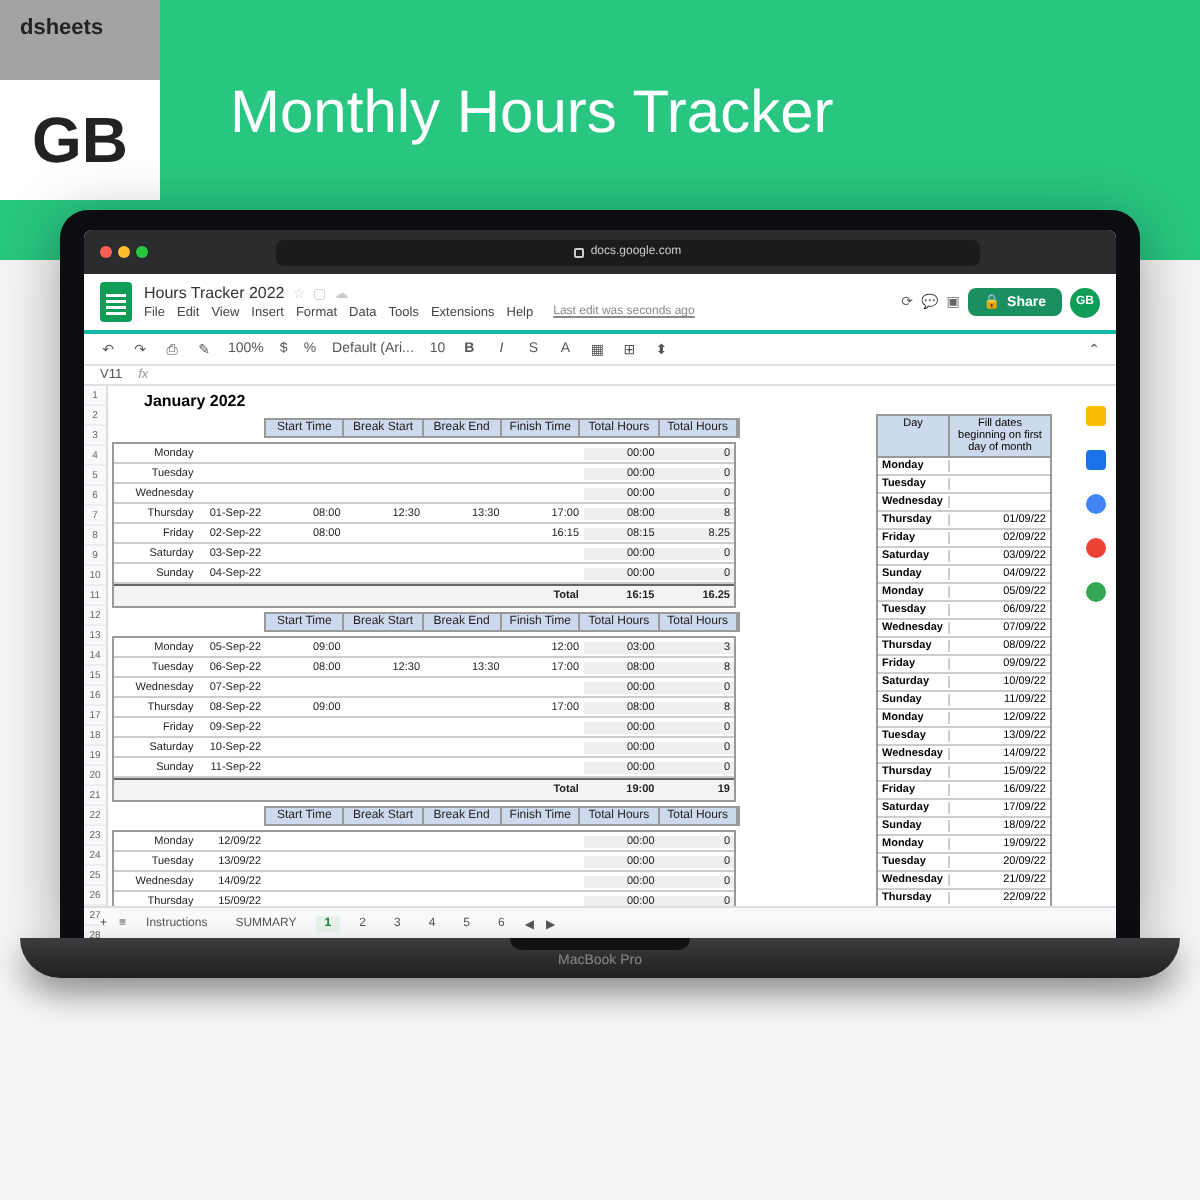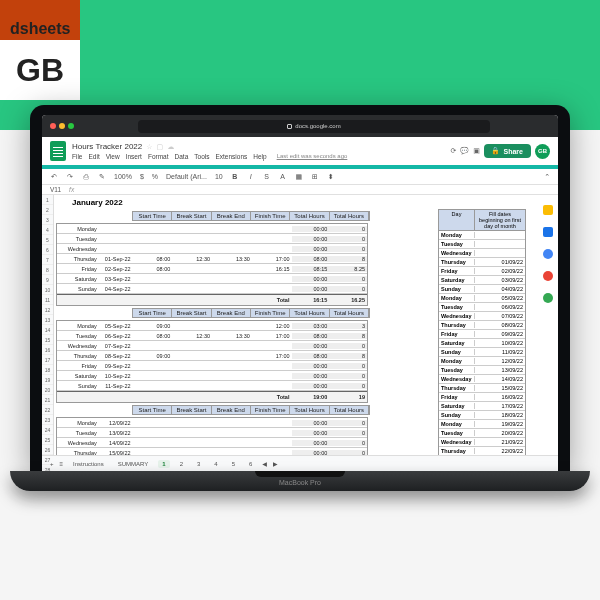--- a/index.html
+++ b/index.html
@@ -1,29 +1,29 @@
 <!DOCTYPE html>
 <html><head>
 <meta charset="utf-8">
 <style>
 *{margin:0;padding:0;box-sizing:border-box;font-family:Arial,sans-serif}
 body{width:600px;height:600px;background:#f5f5f5;overflow:hidden;position:relative}
 .hero{position:absolute;top:0;left:0;right:0;height:130px;background:#28c681}
-.hero-left{position:absolute;top:0;left:0;width:80px;background:#c2410c;height:40px;color:#222;font-size:16px;padding:20px 10px;font-weight:600}
+.hero-left{position:absolute;top:0;left:0;width:80px;background:#a3a3a3;height:40px;color:#222;font-size:11px;padding:8px 10px;font-weight:600}
 .hero-logo{position:absolute;top:40px;left:0;background:#fff;width:80px;height:60px;display:flex;align-items:center;justify-content:center;color:#222;font-size:32px;font-weight:700}
 .hero-title{position:absolute;top:40px;left:115px;color:#fff;font-size:30px;font-weight:400}
 .laptop{position:absolute;top:105px;left:50%;transform:translateX(-50%);width:540px}
 .screen-bezel{background:#0b0d10;border-radius:14px 14px 0 0;padding:10px 12px 0;box-shadow:0 6px 30px rgba(0,0,0,.35)}
 .screen{background:#fff;border-radius:4px 4px 0 0;overflow:hidden;font-size:7px}
 .browser-bar{background:#2a2c2e;height:22px;display:flex;align-items:center;padding:0 8px;gap:4px}
 .traffic{display:flex;gap:3px}
 .dot{width:6px;height:6px;border-radius:50%}
 .url-bar{flex:1;margin:0 60px;background:#1a1b1d;border-radius:4px;height:13px;display:flex;align-items:center;justify-content:center;color:#ccc;font-size:6px;gap:3px}
 .lock{width:5px;height:5px;border:1px solid #ccc;border-radius:1px}
-.doc-header{background:#fff;padding:4px 8px;border-bottom:4px solid #14b8a6;display:flex;align-items:center;gap:6px}
+.doc-header{background:#fff;padding:4px 8px;border-bottom:2px solid #14b8a6;display:flex;align-items:center;gap:6px}
 .sheets-icon{width:16px;height:20px;background:#0f9d58;border-radius:2px;position:relative;flex-shrink:0}
 .sheets-icon::after{content:"";position:absolute;top:6px;left:3px;right:3px;bottom:3px;background:repeating-linear-gradient(#fff,#fff 1.5px,transparent 1.5px,transparent 3px)}
 .doc-info{flex:1}
 .doc-title-row{display:flex;align-items:center;gap:4px}
 .doc-title{font-size:8px;color:#333}
 .star{color:#ccc;font-size:7px}
 .doc-menu{display:flex;gap:6px;font-size:6.5px;color:#444;margin-top:2px}
 .doc-menu span{cursor:default}
 .last-edit{color:#888;font-size:6px;margin-left:4px;text-decoration:underline}
 .doc-actions{display:flex;align-items:center;gap:4px}
@@ -64,20 +64,21 @@
 .laptop-base{background:linear-gradient(#3a3c3e,#1e2022);height:20px;border-radius:0 0 20px 20px;margin:0 -20px;position:relative;box-shadow:0 8px 16px rgba(0,0,0,.4)}
 .notch{position:absolute;top:0;left:50%;transform:translateX(-50%);width:90px;height:6px;background:#111;border-radius:0 0 6px 6px}
 .mbp{color:#888;font-size:7px;text-align:center;padding-top:8px}
 </style>
 </head>
 <body>
 
 <div class="hero">
   <div class="hero-left">dsheets</div>
   <div class="hero-logo">GB</div>
+  <div class="hero-title">Monthly Hours Tracker</div>
 </div>
 
 <div class="laptop">
   <div class="screen-bezel">
     <div class="screen">
       <div class="browser-bar">
         <div class="traffic">
           <div class="dot" style="background:#ff5f57"></div>
           <div class="dot" style="background:#febc2e"></div>
           <div class="dot" style="background:#28c840"></div>

